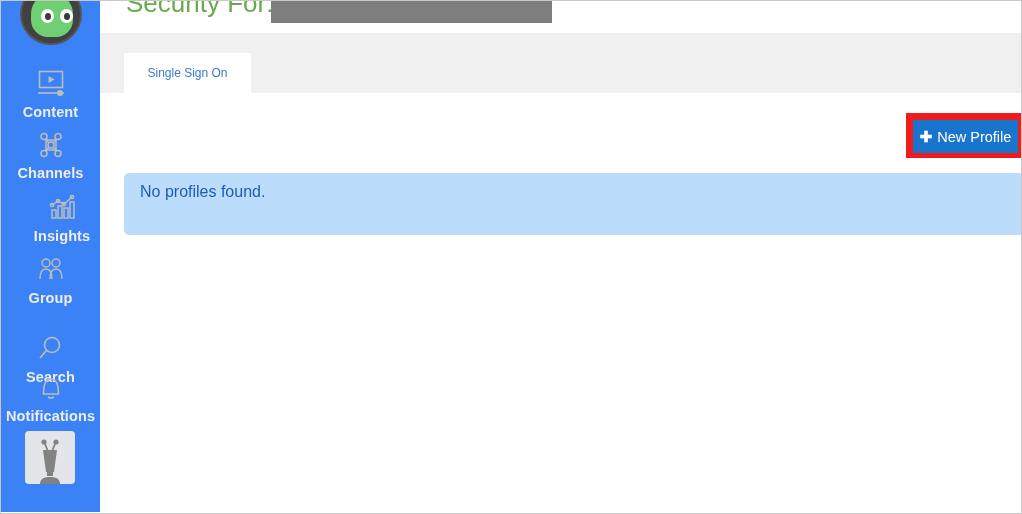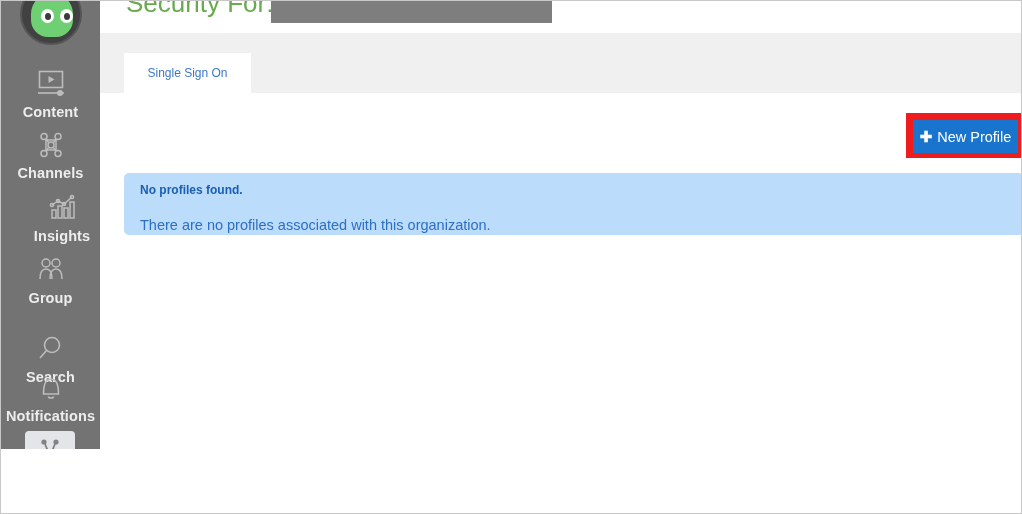--- a/index.html
+++ b/index.html
@@ -14,22 +14,22 @@
     width: 1022px; height: 514px;
     background: #ffffff;
     border: 1px solid #c8c8c8;
     overflow: hidden;
   }
 
   
   #sidebar {
     position: absolute;
     left: 0; top: 0;
-    width: 99px; height: 448px;
-    background: #737373;
+    width: 99px; height: 511px;
+    background: #3b82f6;
     overflow: hidden;
   }
   .logo-wrap {
     position: absolute;
     left: 19px; top: -18px;
     width: 62px; height: 62px;
     border-radius: 50%;
     border: 2px solid #555555;
     background: #414141;
   }
@@ -176,24 +176,24 @@
   
   #alert-no-profiles {
     position: absolute;
     left: 24px; top: 172px;
     width: 900px; height: 62px;
     background: #bcdcfb;
     border-radius: 5px;
     padding: 10px 16px;
   }
   #alert-title {
-    font-size: 12px;
-    font-weight: bold;
+    font-size: 16px;
+    font-weight: normal;
     color: #1a5fb4;
-    margin-bottom: 20px;
+    margin-bottom: 5px;
   }
   #alert-message {
     font-size: 14.5px;
     color: #2d6fc4;
   }
 </style>
 </head>
 <body>
 
 <div id="app">
@@ -329,17 +329,16 @@
 
     <div id="new-profile-highlight">
       <button id="new-profile-button">
         <span class="plus-glyph">✚</span>
         <span>New Profile</span>
       </button>
     </div>
 
     <div id="alert-no-profiles">
       <div id="alert-title">No profiles found.</div>
-      <div id="alert-message">There are no profiles associated with this organization.</div>
     </div>
 
   </main>
 </div>
 
 </body></html>

